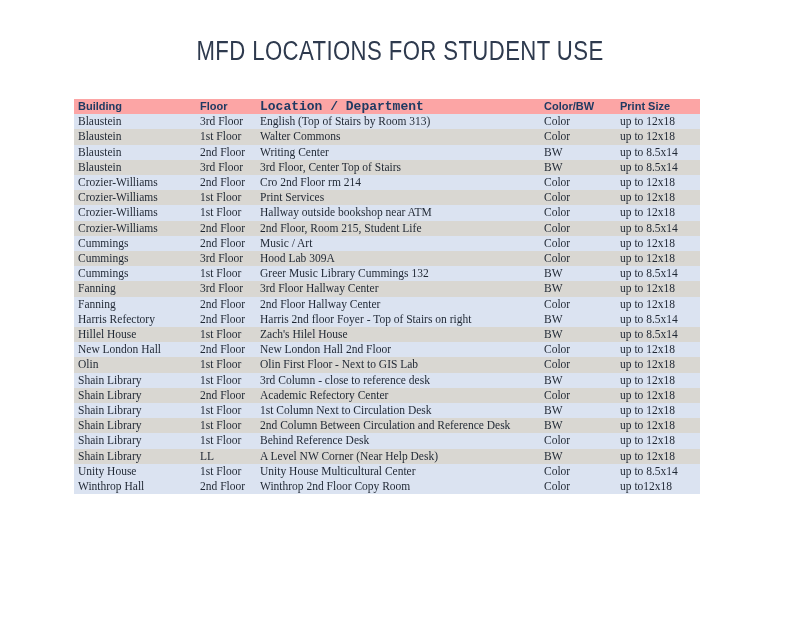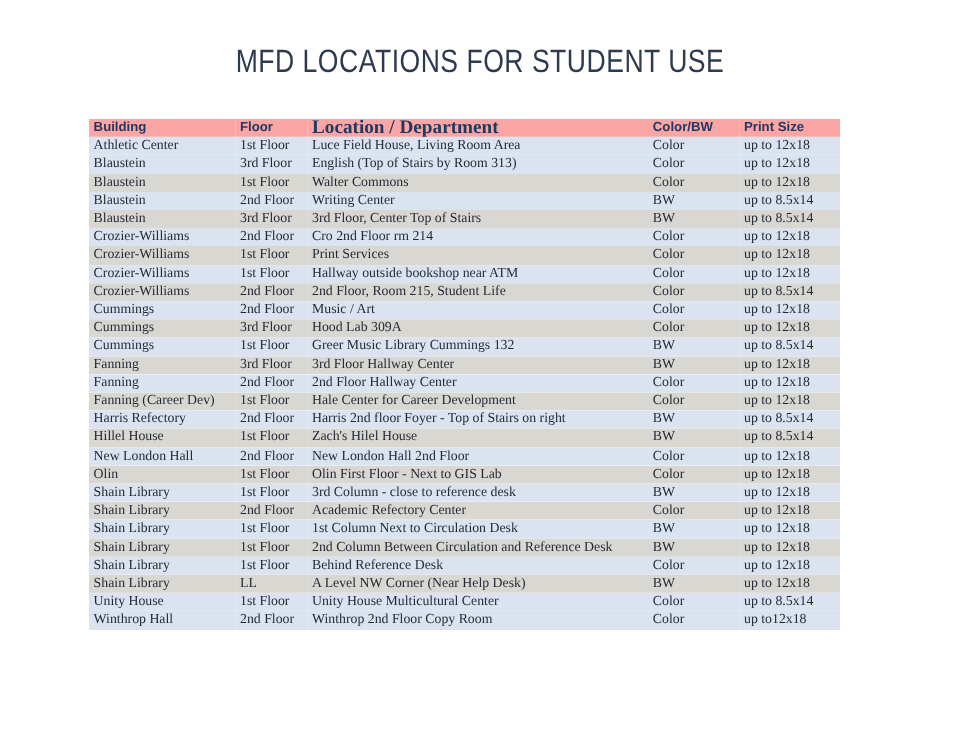--- a/index.html
+++ b/index.html
@@ -53,22 +53,22 @@
     font-weight: normal;
   }
   table.mfd-table th {
     background: #fca5a5;
     color: #1f3a62;
     font-family: "Liberation Sans", sans-serif;
     font-size: 11px;
     font-weight: bold;
   }
   table.mfd-table th.serif-head {
-    font-family: Liberation Serif, serif;
-    font-size: 16px;
+    font-family: Liberation Mono, monospace;
+    font-size: 13px;
   }
   tr.row-blue td { background: #dbe3f1; }
   tr.row-gray td { background: #d9d7d2; }
 </style>
 </head>
 <body>
 
 <div class="page-title">MFD LOCATIONS FOR STUDENT USE</div>
 
 <table class="mfd-table">
@@ -83,27 +83,20 @@
     <tr>
       <th>Building</th>
       <th>Floor</th>
       <th class="serif-head">Location / Department</th>
       <th>Color/BW</th>
       <th>Print Size</th>
     </tr>
   </thead>
   <tbody>
       <tr class="row-blue">
-        <td>Athletic Center</td>
-        <td>1st Floor</td>
-        <td>Luce Field House, Living Room Area</td>
-        <td>Color</td>
-        <td>up to 12x18</td>
-      </tr>
-      <tr class="row-blue">
         <td>Blaustein</td>
         <td>3rd Floor</td>
         <td>English (Top of Stairs by Room 313)</td>
         <td>Color</td>
         <td>up to 12x18</td>
       </tr>
       <tr class="row-gray">
         <td>Blaustein</td>
         <td>1st Floor</td>
         <td>Walter Commons</td>
@@ -177,27 +170,20 @@
         <td>Fanning</td>
         <td>3rd Floor</td>
         <td>3rd Floor Hallway Center</td>
         <td>BW</td>
         <td>up to 12x18</td>
       </tr>
       <tr class="row-blue">
         <td>Fanning</td>
         <td>2nd Floor</td>
         <td>2nd Floor Hallway Center</td>
-        <td>Color</td>
-        <td>up to 12x18</td>
-      </tr>
-      <tr class="row-gray">
-        <td>Fanning (Career Dev)</td>
-        <td>1st Floor</td>
-        <td>Hale Center for Career Development</td>
         <td>Color</td>
         <td>up to 12x18</td>
       </tr>
       <tr class="row-blue">
         <td>Harris Refectory</td>
         <td>2nd Floor</td>
         <td>Harris 2nd floor Foyer - Top of Stairs on right</td>
         <td>BW</td>
         <td>up to 8.5x14</td>
       </tr>

